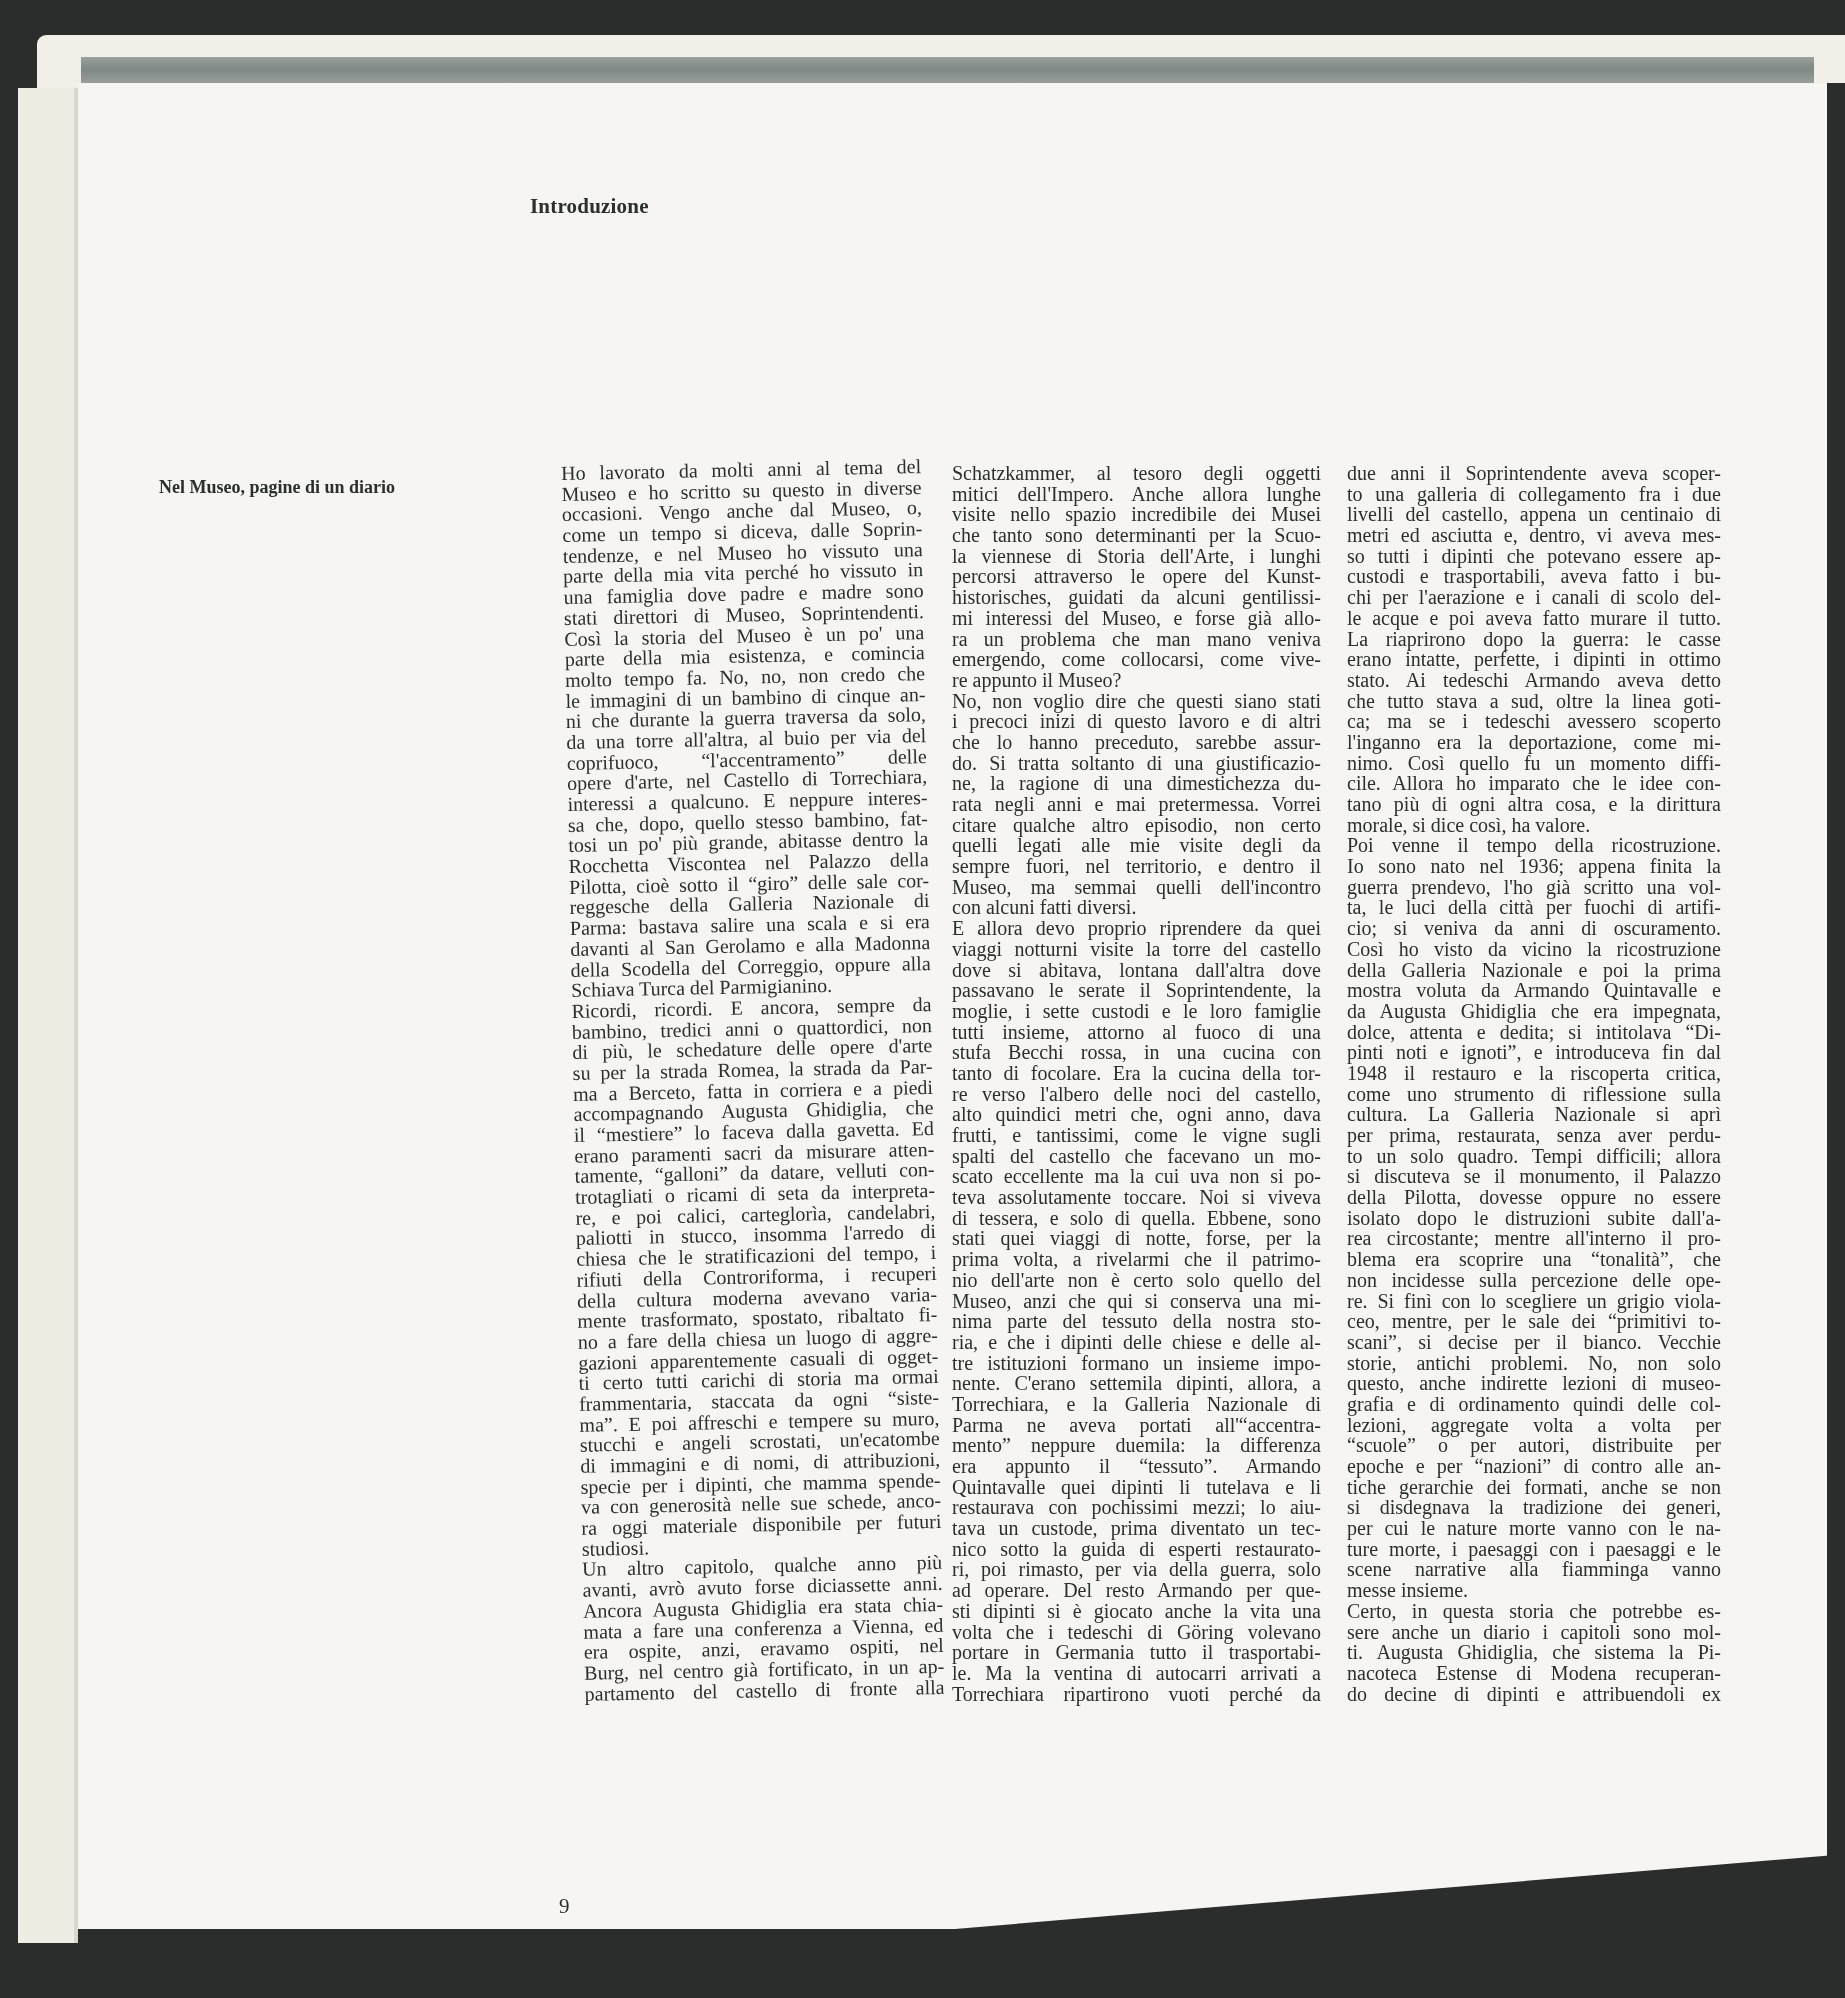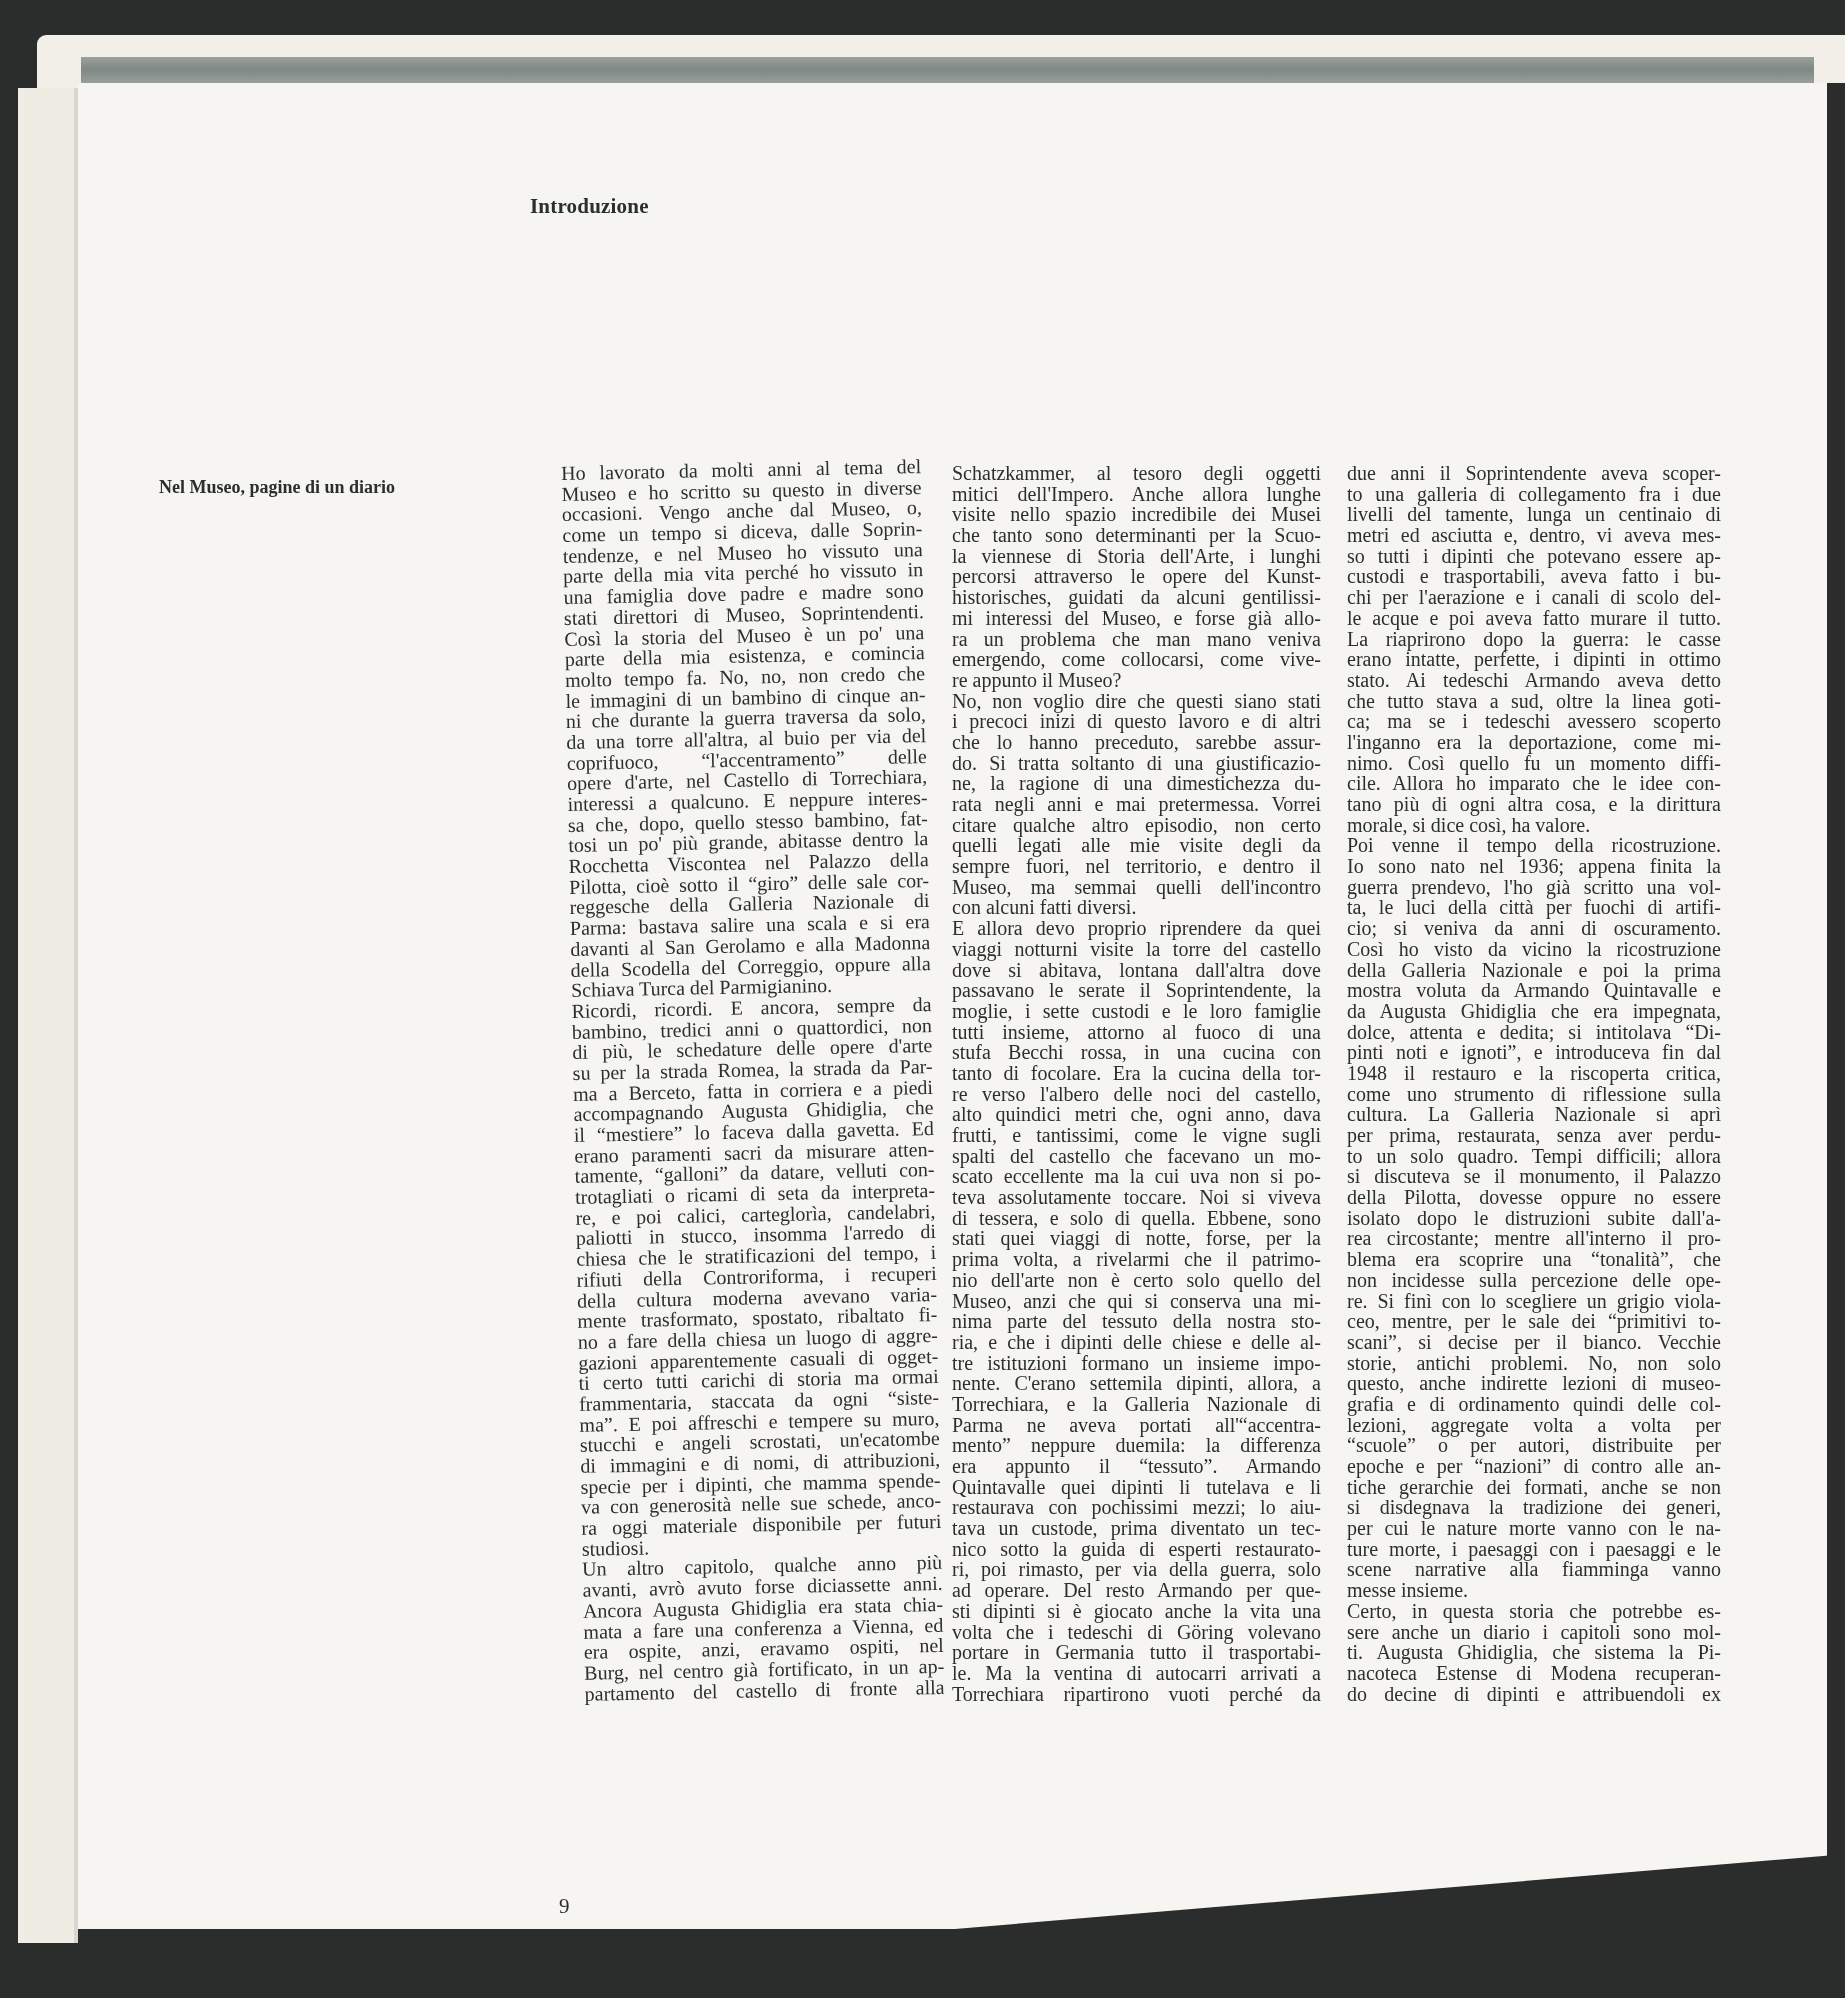--- a/index.html
+++ b/index.html
@@ -189,21 +189,21 @@
     <span class="line">ad operare. Del resto Armando per que-</span>
     <span class="line">sti dipinti si è giocato anche la vita una</span>
     <span class="line">volta che i tedeschi di Göring volevano</span>
     <span class="line">portare in Germania tutto il trasportabi-</span>
     <span class="line">le. Ma la ventina di autocarri arrivati a</span>
     <span class="line">Torrechiara ripartirono vuoti perché da</span>
   </div>
 <div class="column col3">
     <span class="line">due anni il Soprintendente aveva scoper-</span>
     <span class="line">to una galleria di collegamento fra i due</span>
-    <span class="line">livelli del tamente, lunga un centinaio di</span>
+    <span class="line">livelli del castello, appena un centinaio di</span>
     <span class="line">metri ed asciutta e, dentro, vi aveva mes-</span>
     <span class="line">so tutti i dipinti che potevano essere ap-</span>
     <span class="line">custodi e trasportabili, aveva fatto i bu-</span>
     <span class="line">chi per l'aerazione e i canali di scolo del-</span>
     <span class="line">le acque e poi aveva fatto murare il tutto.</span>
     <span class="line">La riaprirono dopo la guerra: le casse</span>
     <span class="line">erano intatte, perfette, i dipinti in ottimo</span>
     <span class="line">stato. Ai tedeschi Armando aveva detto</span>
     <span class="line">che tutto stava a sud, oltre la linea goti-</span>
     <span class="line">ca; ma se i tedeschi avessero scoperto</span>

